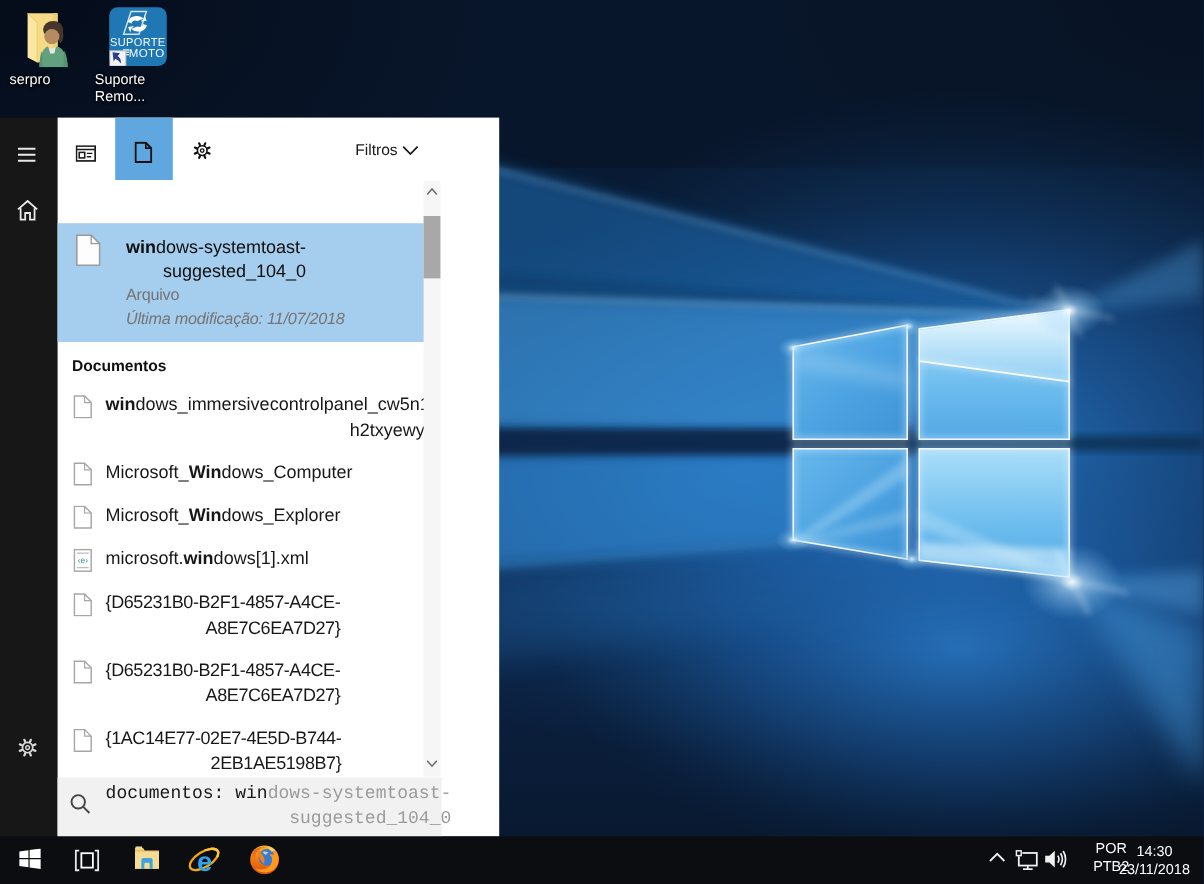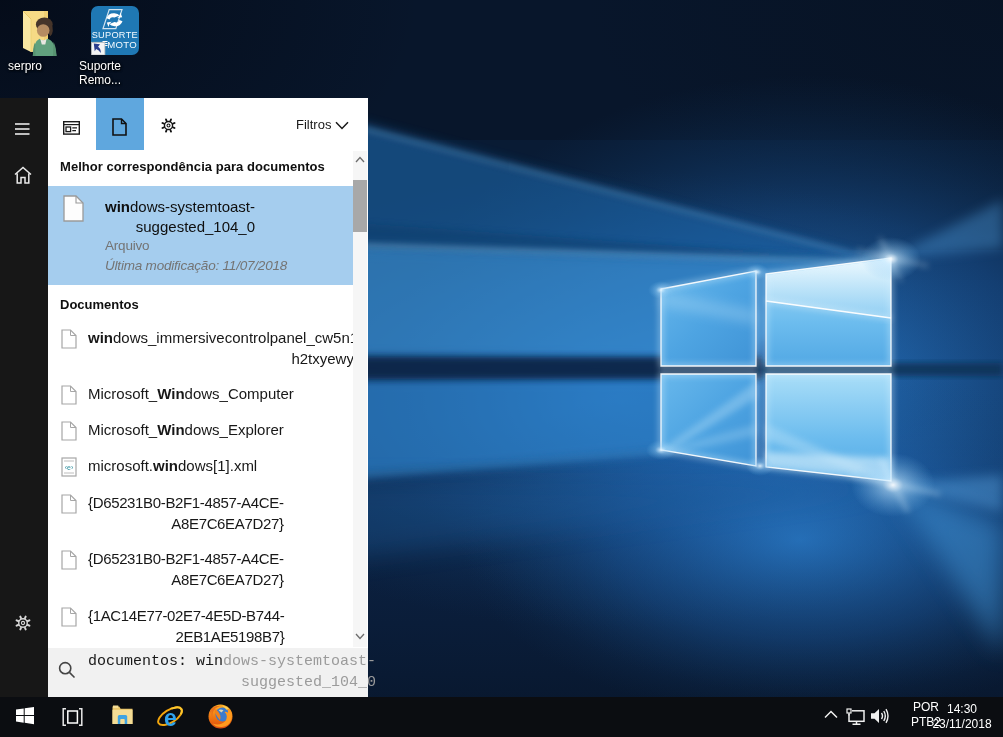--- a/index.html
+++ b/index.html
@@ -1,18 +1,18 @@
 <!DOCTYPE html>
 <html><head><meta charset="utf-8">
 <style>
 html,body{margin:0;padding:0;}
 body{width:1003px;height:737px;position:relative;overflow:hidden;background:#0b1f3c;
 font-family:"Liberation Sans",sans-serif;}
 .abs{position:absolute;}
-#panel{left:48px;top:98px;width:320px;height:599px;background:#fff;}
+#panel{left:48px;top:98px;width:368px;height:599px;background:#fff;}
 #sidebar{left:0;top:98px;width:48px;height:599px;background:#171717;}
 #taskbar{left:0;top:697px;width:1003px;height:40px;background:#0b0d11;}
 .t15{font-size:15px;color:#181818;line-height:20px;white-space:nowrap;text-align:right;}
 .gray{color:#747474;}
 .b{font-weight:bold;}
 #hl{left:0px;top:88px;width:306px;height:99px;background:#a5cdee;}
 .lbl{font-size:12px;color:#fff;line-height:14px;
 text-shadow:1px 1px 2px rgba(0,0,0,.9),0 0 3px rgba(0,0,0,.8);}
 .tray{font-size:12px;color:#fff;text-align:center;line-height:15px;}
 </style></head>
@@ -218,21 +218,20 @@
   <circle cx="12" cy="12" r="5.7" fill="none" stroke="#111" stroke-width="1.9"></circle>
       <circle cx="12" cy="12" r="2.1" fill="none" stroke="#111" stroke-width="1.5"></circle>
       <path stroke="#111" stroke-width="2.6" stroke-linecap="round" d="M18.37 14.64 L20.59 15.56 M14.64 18.37 L15.56 20.59 M9.36 18.37 L8.44 20.59 M5.63 14.64 L3.41 15.56 M5.63 9.36 L3.41 8.44 M9.36 5.63 L8.44 3.41 M14.64 5.63 L15.56 3.41 M18.37 9.36 L20.59 8.44"></path>
  </svg>
  <div class="abs" style="left:248px;top:18px;font-size:13px;color:#191919;line-height:18px;">Filtros</div>
  <svg class="abs" style="left:287px;top:23px" width="14" height="9" viewBox="0 0 14 9">
   <path d="M1 1.2 L7 7.4 L13 1.2" fill="none" stroke="#191919" stroke-width="1.5"></path>
  </svg>
 
  
- <div class="abs" style="left:12px;top:60px;font-size:13px;font-weight:bold;color:#0f0f0f;line-height:17px;letter-spacing:.05px;">Melhor correspondência para documentos</div>
 
  
  <div id="hl" class="abs"></div>
  <svg class="abs" style="left:15px;top:97px" width="21" height="27" viewBox="0 0 21 27">
   <path d="M1 1 H13 L20 8 V26 H1 Z" fill="#fdfdfd" stroke="#9a9a9a" stroke-width="1.3"></path>
   <path d="M13 1 V8 H20" fill="none" stroke="#9a9a9a" stroke-width="1.1"></path>
  </svg>
  <div class="abs t15" style="left:57px;top:99px;color:#0f0f0f;"><span class="b">win</span>dows-systemtoast-<br>suggested_104_0</div>
  <div class="abs gray" style="left:57px;top:140px;font-size:13.5px;line-height:15px;letter-spacing:-.2px;">Arquivo</div>
  <div class="abs gray" style="left:57px;top:160px;font-size:13.5px;line-height:15px;letter-spacing:-.2px;font-style:italic;">Última modificação: 11/07/2018</div>

